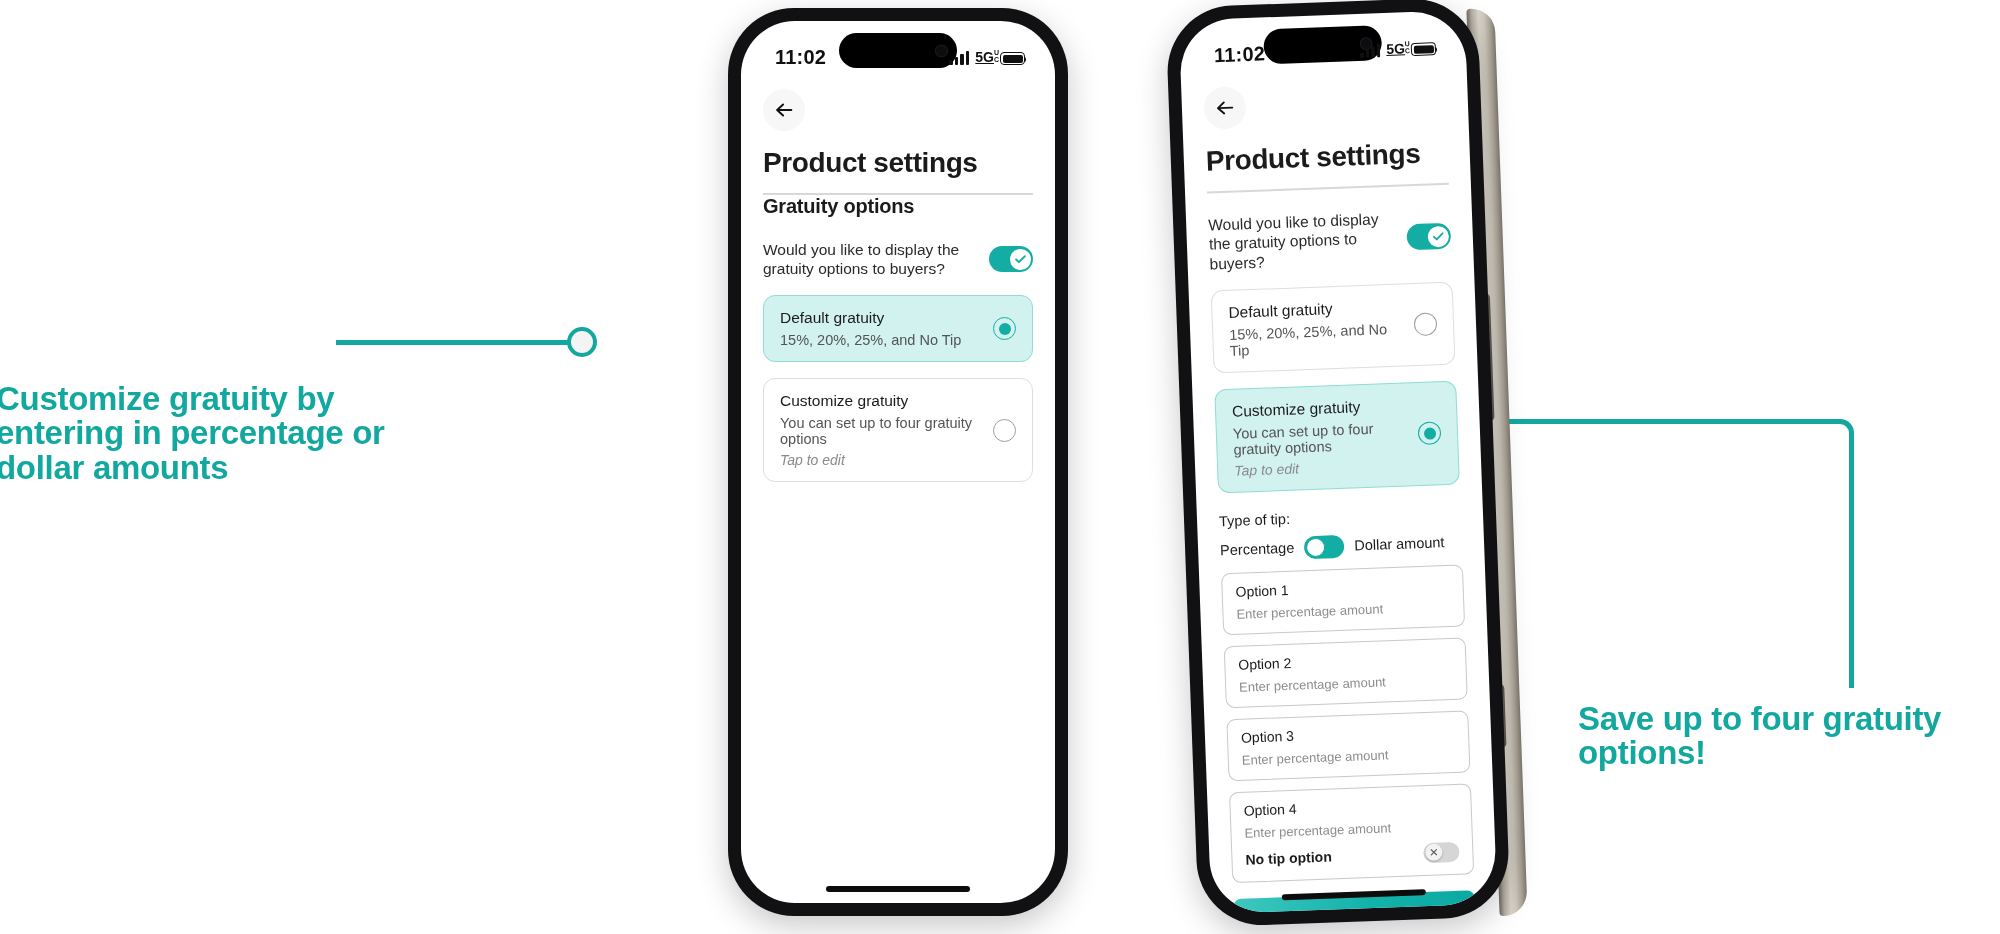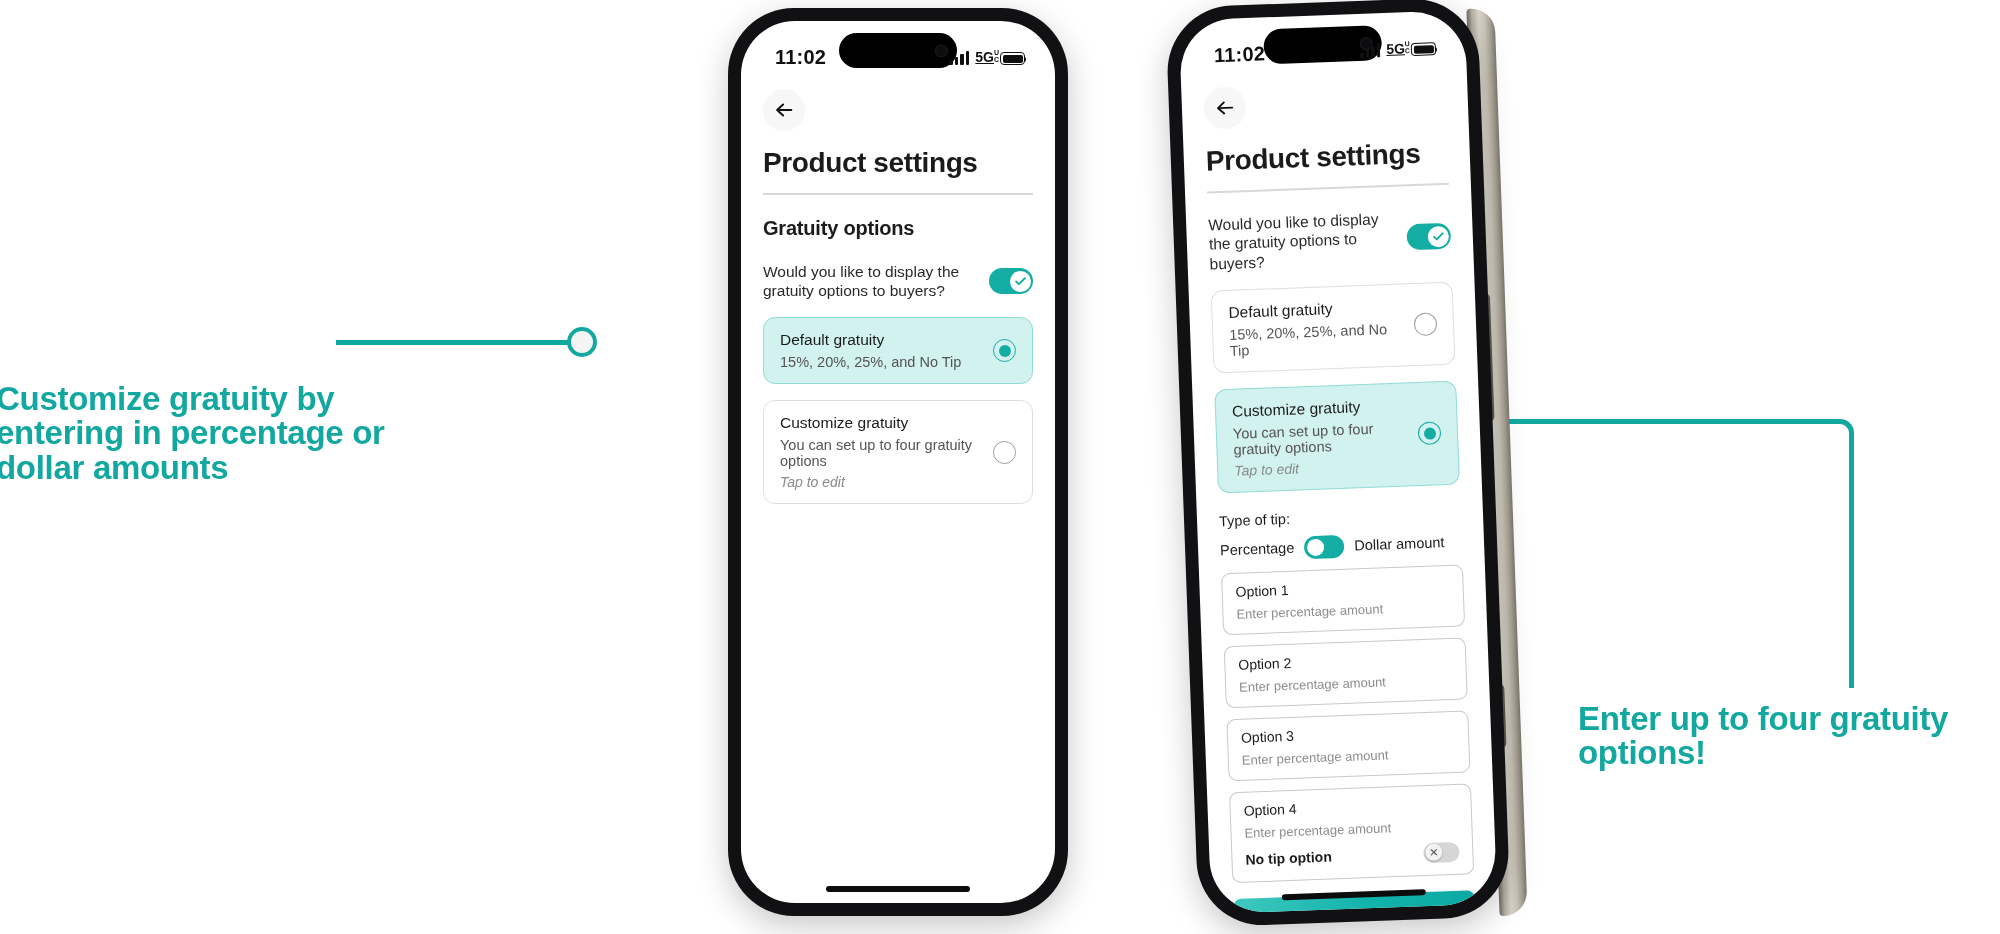--- a/index.html
+++ b/index.html
@@ -122,21 +122,21 @@
     margin-top: 10px;
   }
   .back-btn svg { width: 22px; height: 22px; }
   .page-title {
     font-size: 28px; font-weight: bold; color: #1b1b1b;
     margin-top: 16px; letter-spacing: -0.4px;
   }
   .divider { height: 1.5px; background: #d8d8d8; margin-top: 14px; }
   .section-title {
     font-size: 20px; font-weight: bold; color: #1b1b1b;
-    margin-top: 22px; letter-spacing: -0.2px;
+    letter-spacing: -0.2px;
   }
 
   .prompt-row {
     display: flex; align-items: center; justify-content: space-between;
     gap: 12px; margin-top: 22px;
   }
   .prompt-text { font-size: 15.5px; color: #2a2a2a; line-height: 1.28; max-width: 220px; }
 
   .switch {
     width: 44px; height: 26px; border-radius: 14px; background: #14ada4;
@@ -223,21 +223,21 @@
 <body>
 
 <div class="stage">
 
   <div class="annot" id="annot-left">Customize gratuity by entering in percentage or dollar amounts</div>
   <div class="conn">
     <div class="conn-line-h" style="left:336px; top:340px; width:250px;"></div>
     <div class="conn-dot" style="left:567px; top:327px;"></div>
   </div>
 
-  <div class="annot" id="annot-right">Enter up to four gratuity options!</div>
+  <div class="annot" id="annot-right">Save up to four gratuity options!</div>
   <div class="conn">
     <div class="conn-dot" style="left:1432px; top:406px;"></div>
     <div class="conn-line-h" style="left:1462px; top:419px; width:366px;"></div>
     <div class="conn-corner" style="left:1828px; top:419px;"></div>
     <div class="conn-line-v" style="left:1849px; top:443px; height:245px;"></div>
   </div>
 
   <div id="phone-rail">
     <div class="rail-btn" id="rail-btn-power"></div>
     <div class="rail-btn" id="rail-btn-lower"></div>

